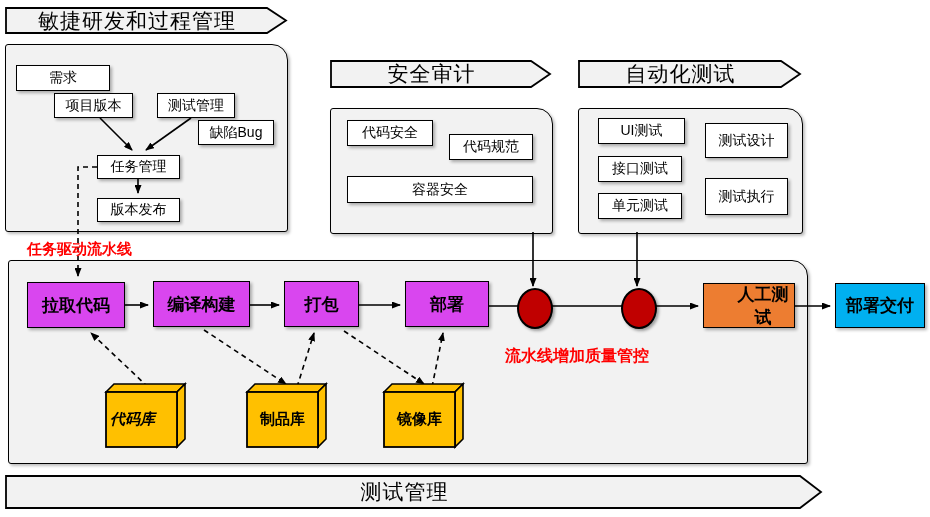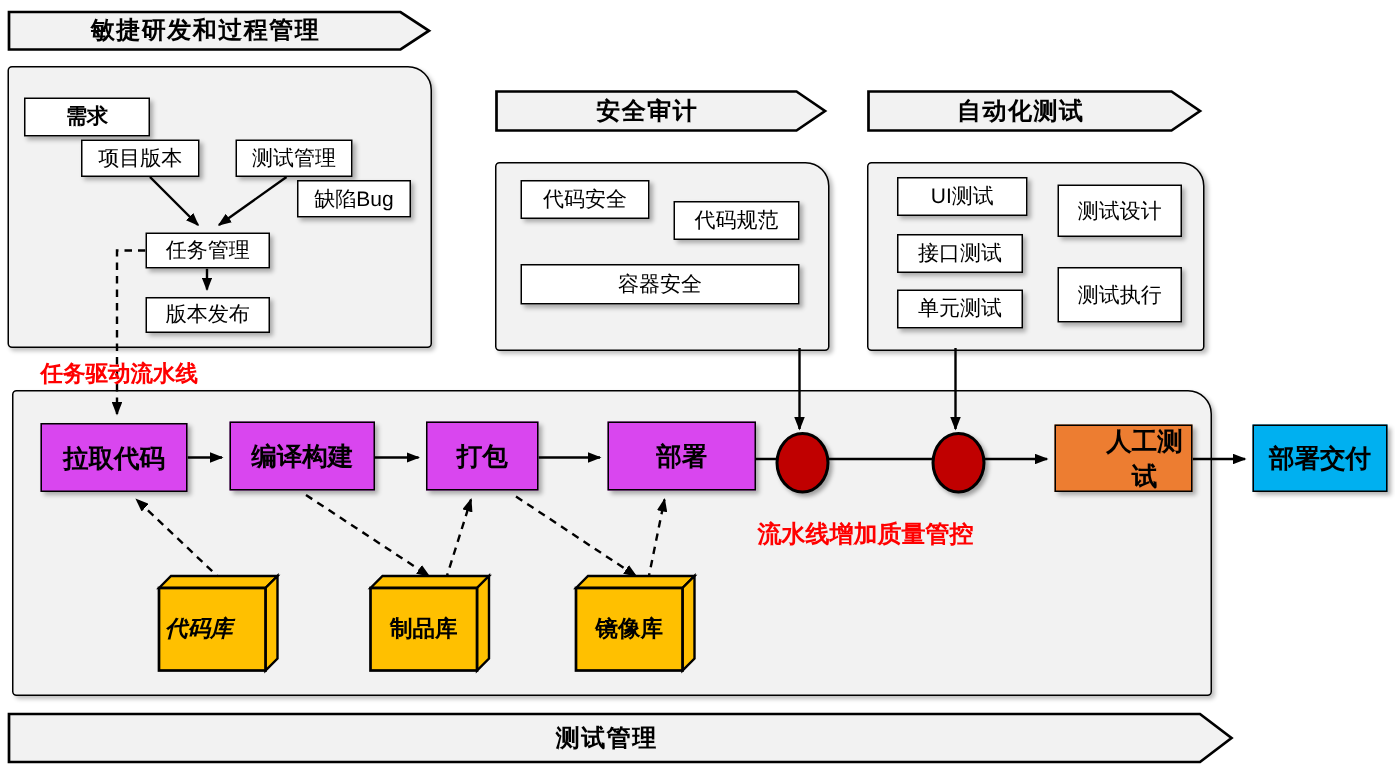--- a/index.html
+++ b/index.html
@@ -9,21 +9,21 @@
   }
   .panel{
     position:absolute;background:#F2F2F2;border:1.6px solid #000;
     border-radius:3px 16px 3px 3px;box-shadow:2px 2px 3px rgba(0,0,0,0.25);
     z-index:1;
   }
   .banner{position:absolute;z-index:2;}
   .banner svg{position:absolute;left:0;top:0;overflow:visible;}
   .banner .banner-label{
     position:absolute;left:0;top:0;right:18px;bottom:0;display:flex;align-items:center;justify-content:center;
-    font-weight:bold;font-size:16px;letter-spacing:1px;
+    font-weight:normal;font-size:21px;letter-spacing:1px;
   }
   #arrow-layer{position:absolute;left:0;top:0;z-index:3;}
   .node{
     position:absolute;display:flex;align-items:center;justify-content:center;
     border:1.4px solid #000;background:#fff;box-sizing:border-box;
     box-shadow:2px 2px 3px rgba(0,0,0,0.3);z-index:4;text-align:center;
   }
   .white-box{font-size:14px;font-weight:normal;background:#ffffff;}
   .stage-box{font-size:17px;font-weight:bold;background:#d946ef;border-width:1.8px;}
   .manual-box{font-size:17px;font-weight:bold;background:#ED7D31;border-width:1.8px;}
@@ -104,41 +104,41 @@
     <line x1="533" y1="232" x2="533" y2="286" stroke="#000" stroke-width="1.6" marker-end="url(#ah)"></line>
     <line x1="637" y1="232" x2="637" y2="286" stroke="#000" stroke-width="1.6" marker-end="url(#ah)"></line>
 
     <line x1="148" y1="387" x2="91" y2="333" stroke="#000" stroke-width="1.6" stroke-dasharray="5,4" marker-end="url(#ah)"></line>
     <line x1="204" y1="330" x2="286" y2="384" stroke="#000" stroke-width="1.6" stroke-dasharray="5,4" marker-end="url(#ah)"></line>
     <line x1="297" y1="387" x2="314" y2="333" stroke="#000" stroke-width="1.6" stroke-dasharray="5,4" marker-end="url(#ah)"></line>
     <line x1="344" y1="331" x2="424" y2="384" stroke="#000" stroke-width="1.6" stroke-dasharray="5,4" marker-end="url(#ah)"></line>
     <line x1="432" y1="387" x2="443" y2="333" stroke="#000" stroke-width="1.6" stroke-dasharray="5,4" marker-end="url(#ah)"></line>
   </svg>
 
-  <div class="node white-box" style="left:16px;top:65px;width:84px;height:26px;font-weight:bold;">需求</div>
+  <div class="node white-box" style="left:16px;top:65px;width:94px;height:26px;">需求</div>
   <div class="node white-box" style="left:54px;top:93px;width:79px;height:25px;">项目版本</div>
   <div class="node white-box" style="left:157px;top:93px;width:78px;height:25px;">测试管理</div>
   <div class="node white-box" style="left:198px;top:120px;width:76px;height:25px;">缺陷Bug</div>
   <div class="node white-box" style="left:97px;top:155px;width:83px;height:24px;">任务管理</div>
   <div class="node white-box" style="left:97px;top:198px;width:83px;height:24px;">版本发布</div>
 
   <div class="node white-box" style="left:347px;top:120px;width:86px;height:26px;">代码安全</div>
   <div class="node white-box" style="left:449px;top:134px;width:84px;height:26px;">代码规范</div>
   <div class="node white-box" style="left:347px;top:176px;width:186px;height:27px;">容器安全</div>
 
   <div class="node white-box" style="left:598px;top:118px;width:87px;height:26px;">UI测试</div>
   <div class="node white-box" style="left:598px;top:156px;width:84px;height:26px;">接口测试</div>
   <div class="node white-box" style="left:598px;top:193px;width:84px;height:26px;">单元测试</div>
   <div class="node white-box" style="left:705px;top:123px;width:83px;height:35px;">测试设计</div>
   <div class="node white-box" style="left:705px;top:178px;width:83px;height:37px;">测试执行</div>
 
   <div class="node stage-box" style="left:27px;top:282px;width:98px;height:46px;">拉取代码</div>
   <div class="node stage-box" style="left:153px;top:281px;width:97px;height:46px;">编译构建</div>
   <div class="node stage-box" style="left:284px;top:281px;width:75px;height:46px;">打包</div>
-  <div class="node stage-box" style="left:405px;top:281px;width:99px;height:46px;">部署</div>
+  <div class="node stage-box" style="left:405px;top:281px;width:84px;height:46px;">部署</div>
   <div class="node manual-box" style="left:703px;top:283px;width:92px;height:45px;padding-left:28px;">人工测试</div>
   <div class="node delivery-box" style="left:835px;top:283px;width:90px;height:45px;">部署交付</div>
 
   <div class="gate" style="left:517px;top:288px;width:32px;height:37px;"></div>
   <div class="gate" style="left:621px;top:288px;width:32px;height:37px;"></div>
 
   <div class="cube" style="left:105px;top:383px;width:81px;height:65px;">
     <svg width="81" height="65">
       <polygon points="1,9 9,1 80,1 72,9" fill="#FFC000" stroke="#000" stroke-width="1.6"></polygon>
       <polygon points="72,9 80,1 80,56 72,64" fill="#FFC000" stroke="#000" stroke-width="1.6"></polygon>

